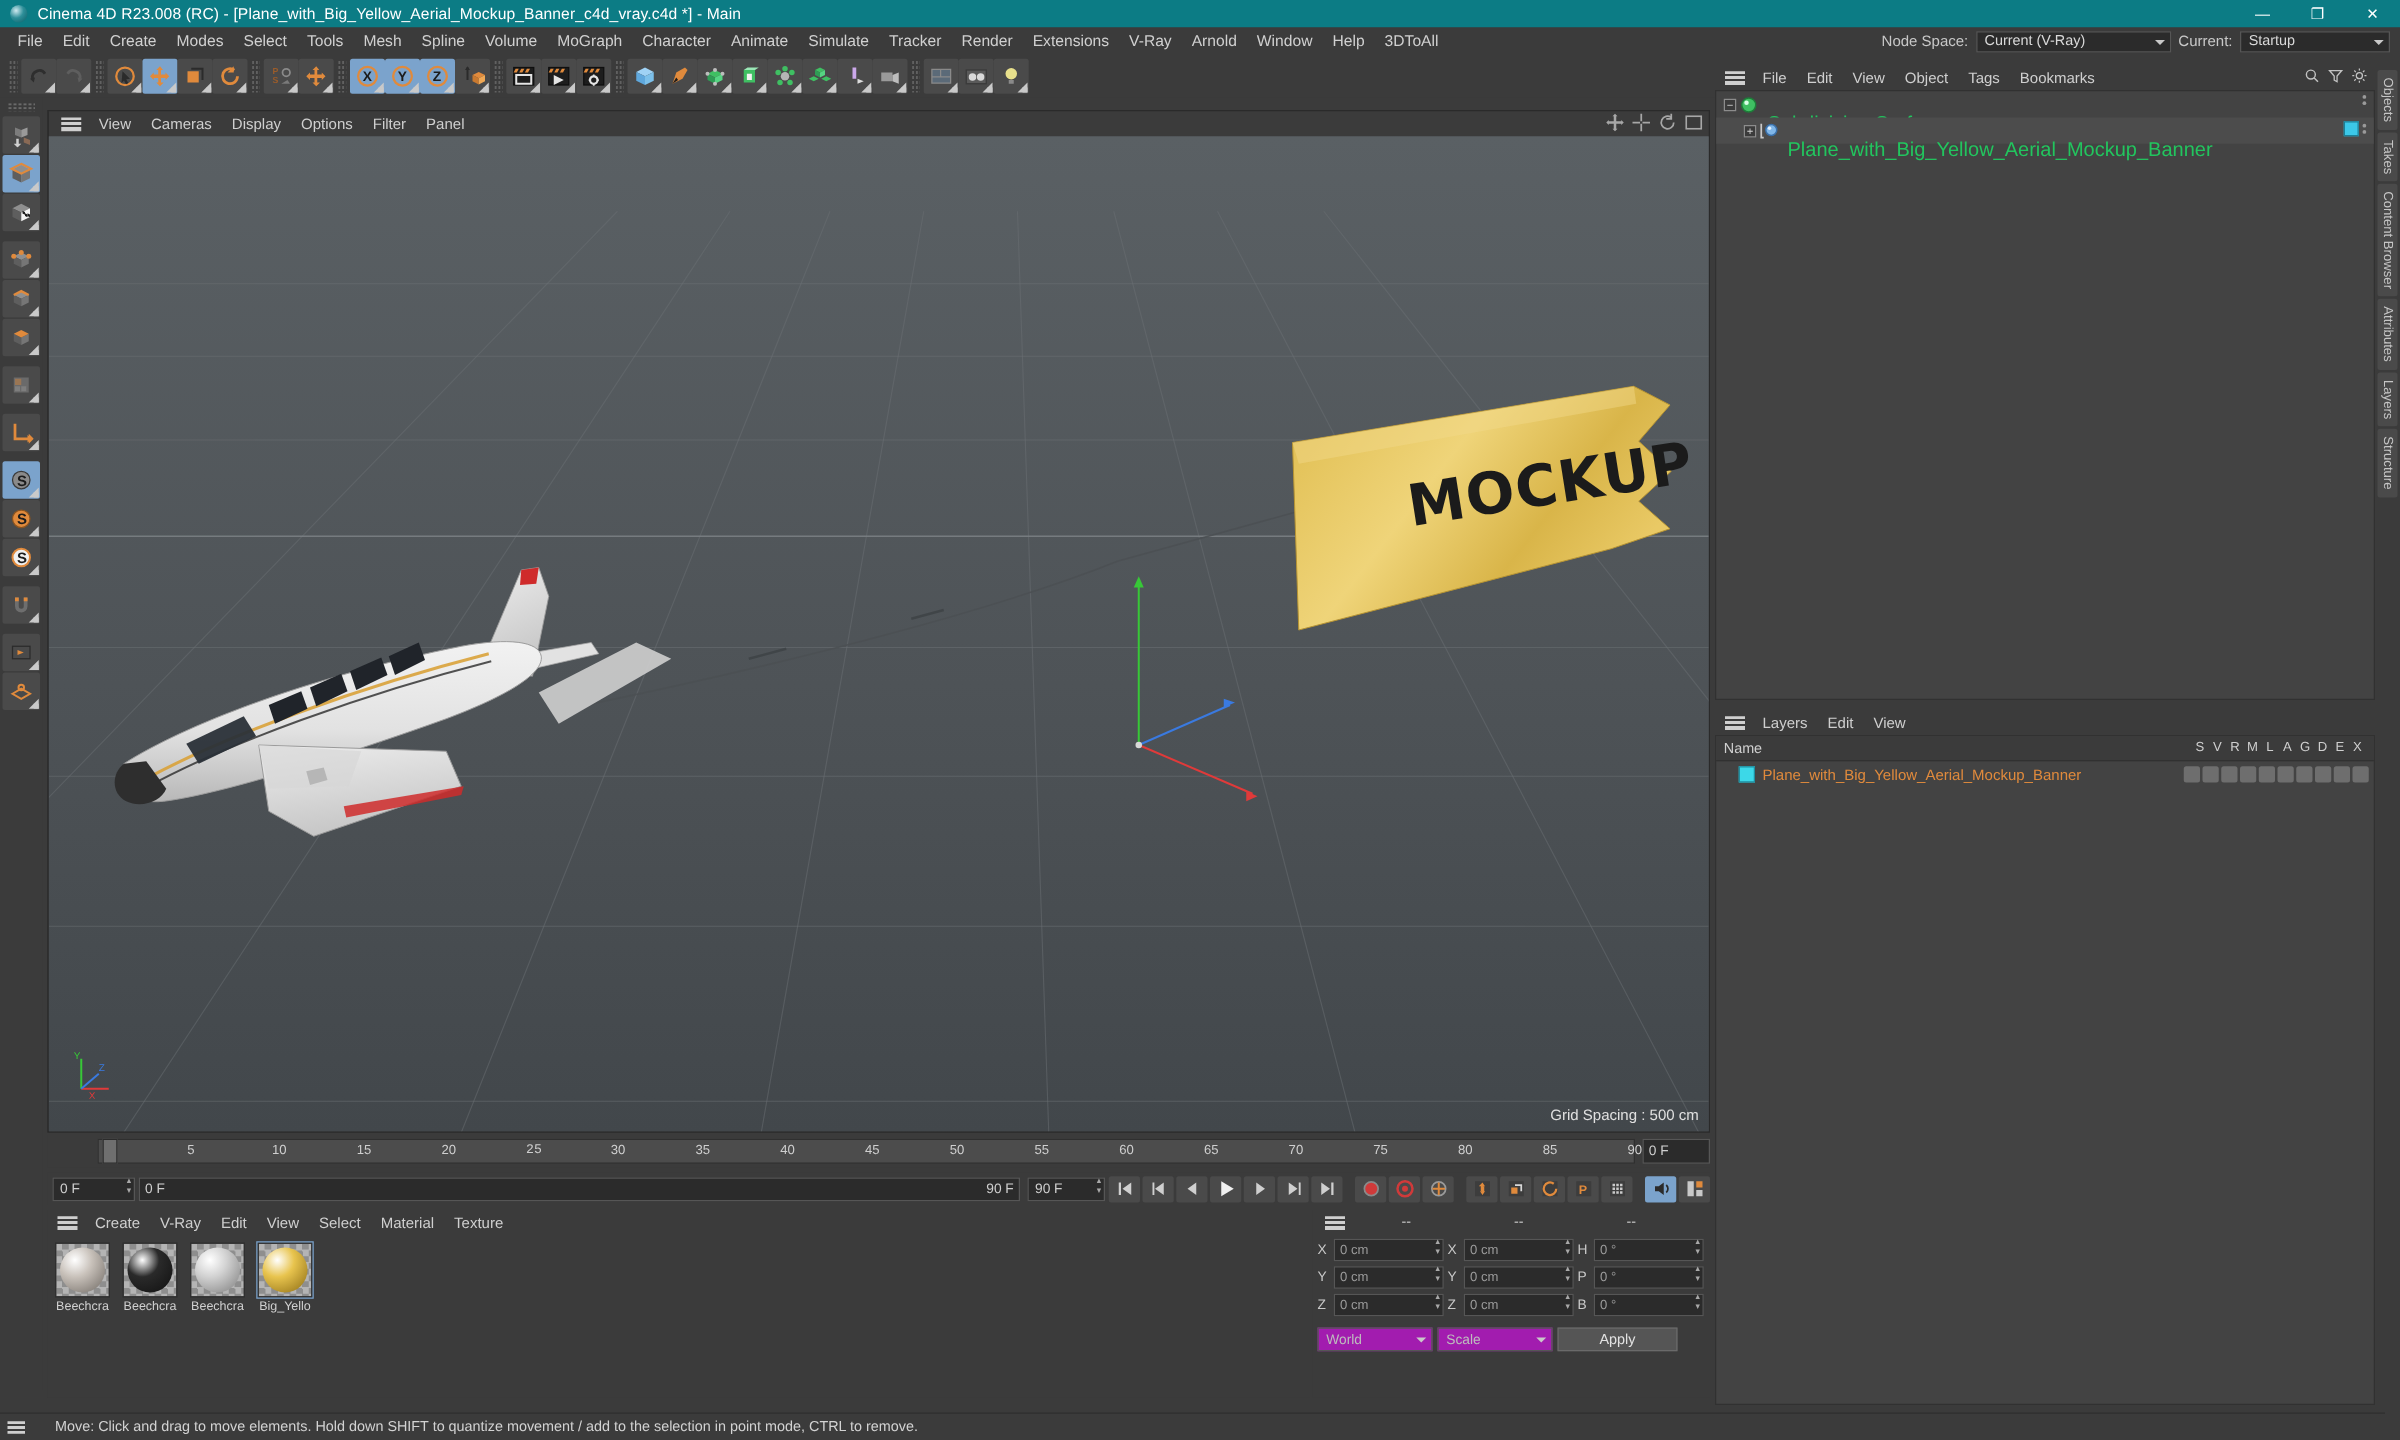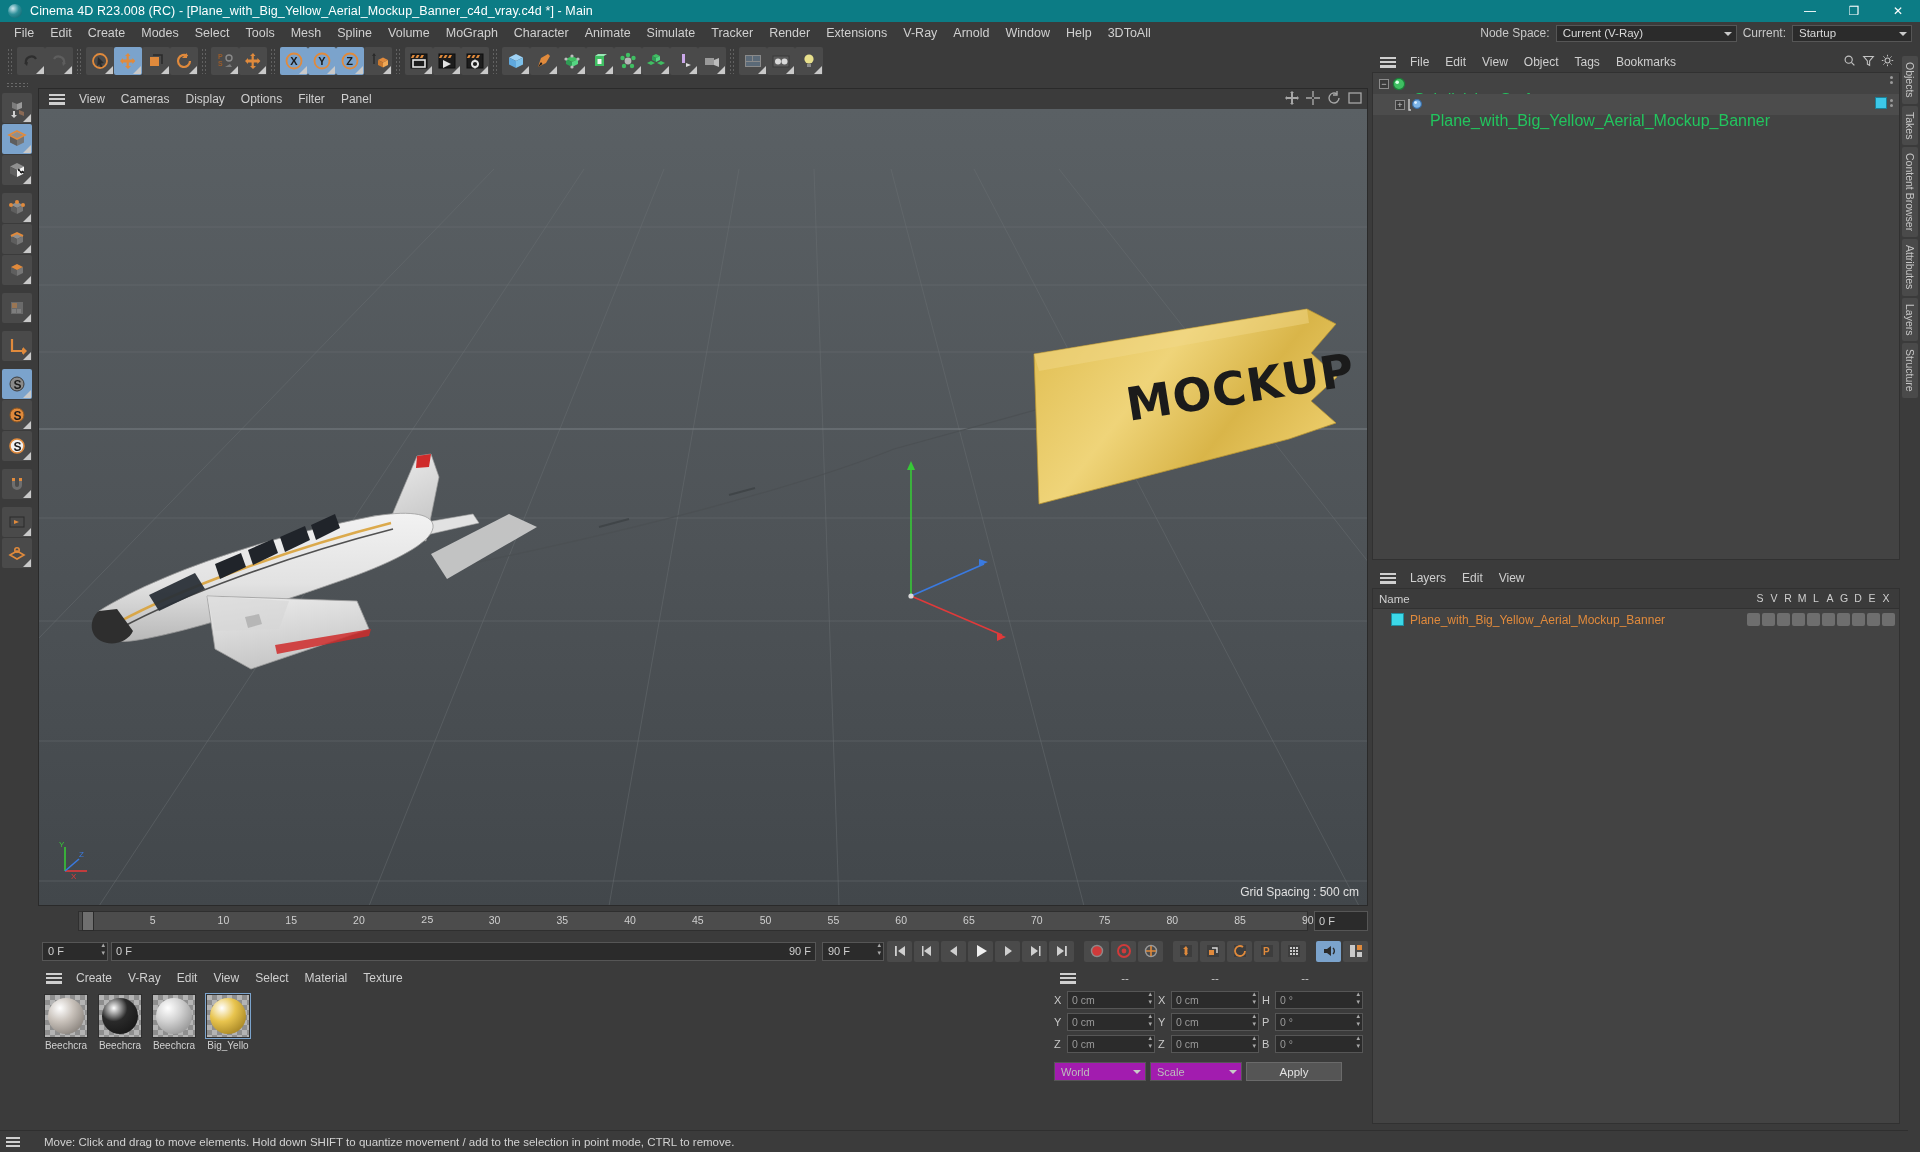--- a/index.html
+++ b/index.html
@@ -312,21 +312,21 @@
       <div class="mi">Render</div>
       <div class="mi">Extensions</div>
       <div class="mi">V-Ray</div>
       <div class="mi">Arnold</div>
       <div class="mi">Window</div>
       <div class="mi">Help</div>
       <div class="mi">3DToAll</div>
     </div>
   <div class="menu-right">
     <span class="lbl">Node Space:</span>
-    <div class="combo" style="width:181px">Current (V-Ray)</div>
+    <div class="combo" style="width:156px">Current (V-Ray)</div>
     <span class="lbl">Current:</span>
     <div class="combo" style="width:120px">Startup</div>
   </div>
 
   <div class="toolbar" id="toolbar">
       <div class="tgrip"></div>
       <div class="tbtn corner">
         <svg width="20" height="20" viewBox="0 0 20 20" class="svgico">
           <path d="M5 12 C4 6, 12 3, 15 8" fill="none" stroke="#2e2e2e" stroke-width="2.2"></path>
           <path d="M3 12 l4 -1 l-1 4 z" fill="#2e2e2e"></path>

